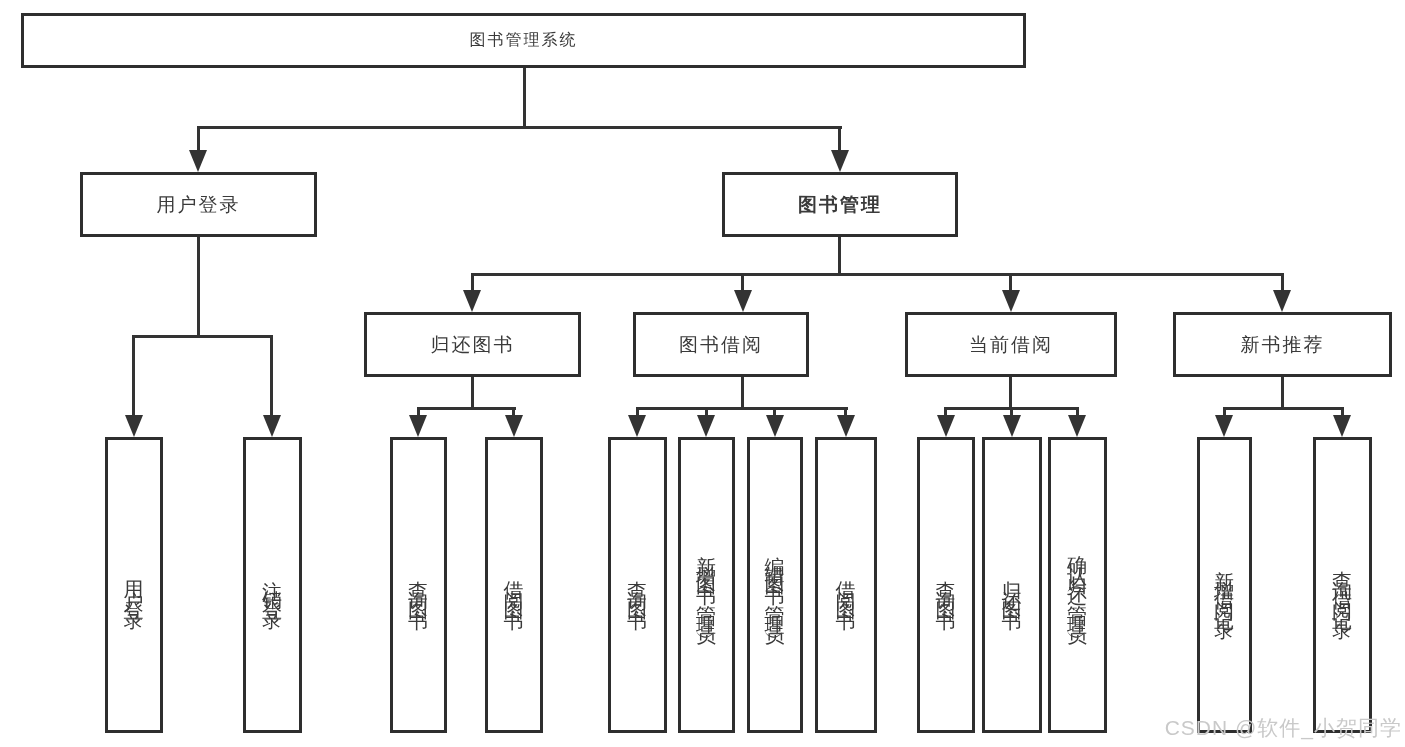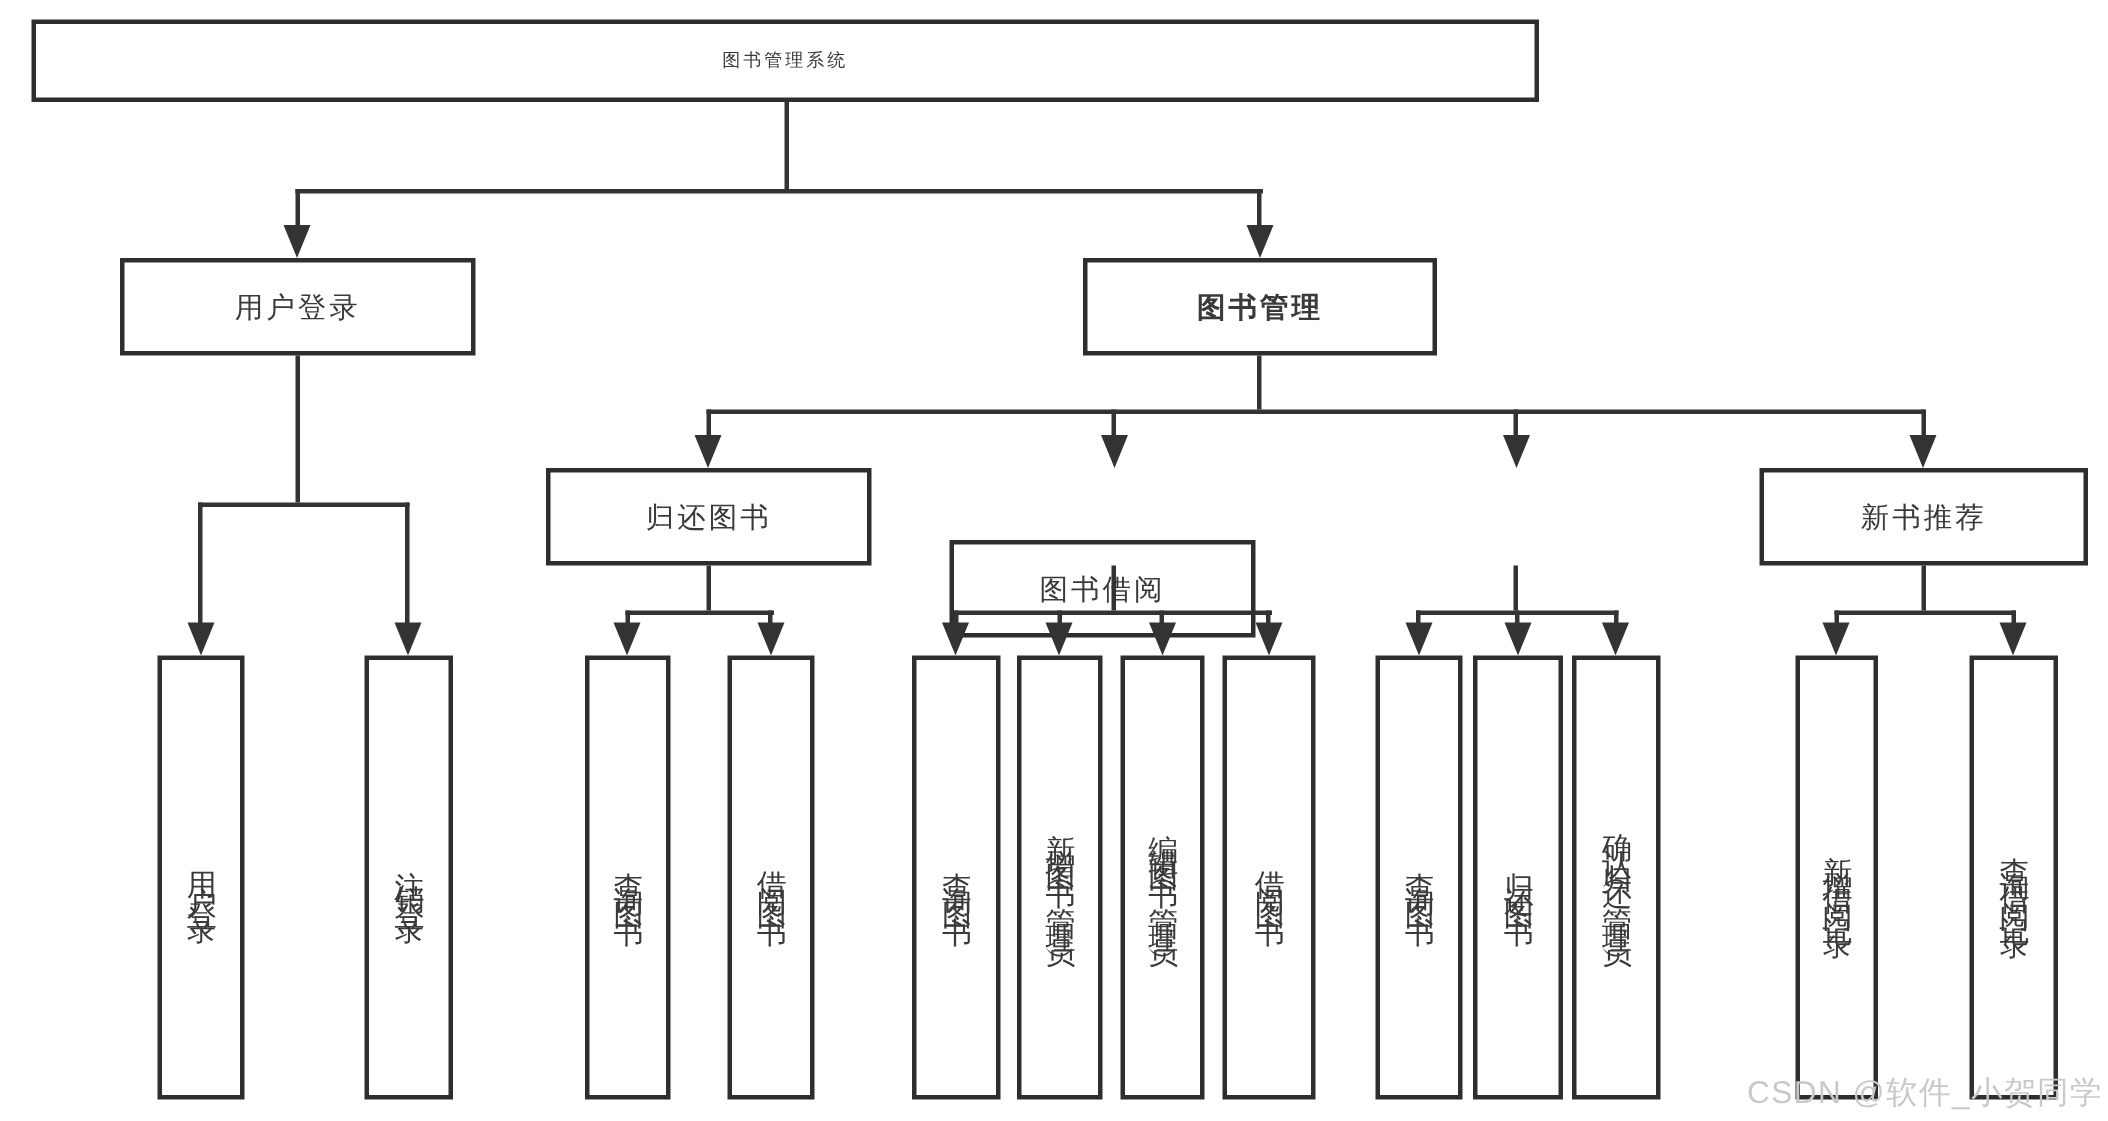--- a/index.html
+++ b/index.html
@@ -19,21 +19,21 @@
     display: flex;
     align-items: center;
     justify-content: center;
     color: #3a3a3a;
   }
   .h-label {
     font-size: 19px;
     letter-spacing: 2px;
     white-space: nowrap;
   }
-  .root-label { font-size: 12px; letter-spacing: 2px; }
+  .root-label { font-size: 16px; letter-spacing: 2px; }
   .v-text {
     writing-mode: vertical-rl;
     text-orientation: mixed;
     font-size: 20px;
     line-height: 1;
     letter-spacing: 10px;
     white-space: nowrap;
   }
   .line {
     position: absolute;
@@ -97,22 +97,25 @@
   <div class="line vline" style="left:741px;  top:273px; height:19px;"></div>
   <div class="arrow" style="left:734px;  top:290px;"></div>
   <div class="line vline" style="left:1009px; top:273px; height:19px;"></div>
   <div class="arrow" style="left:1002px; top:290px;"></div>
   <div class="line vline" style="left:1281px; top:273px; height:19px;"></div>
   <div class="arrow" style="left:1273px; top:290px;"></div>
 
   <div class="box" style="left:364px; top:312px; width:217px; height:65px;">
     <span class="h-label">归还图书</span>
   </div>
-  <div class="box" style="left:633px; top:312px; width:204px; height:65px;margin-top:48px;">
+  <div class="box" style="left:633px; top:312px; width:176px; height:65px;">
     <span class="h-label">图书借阅</span>
+  </div>
+  <div class="box" style="left:905px; top:312px; width:212px; height:65px;">
+    <span class="h-label">当前借阅</span>
   </div>
   <div class="box" style="left:1173px; top:312px; width:219px; height:65px;">
     <span class="h-label">新书推荐</span>
   </div>
 
   <div class="line vline" style="left:471px; top:377px; height:30px;"></div>
   <div class="line hline" style="left:417px; top:407px; width:99px;"></div>
   <div class="line vline" style="left:417px; top:407px; height:12px;"></div>
   <div class="arrow" style="left:409px; top:415px;"></div>
   <div class="line vline" style="left:512px; top:407px; height:12px;"></div>

